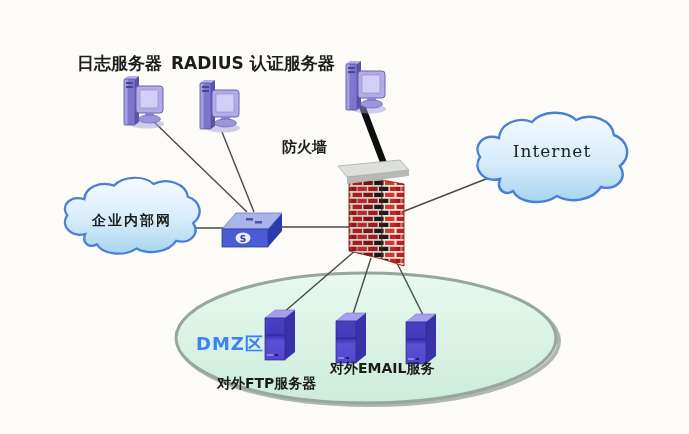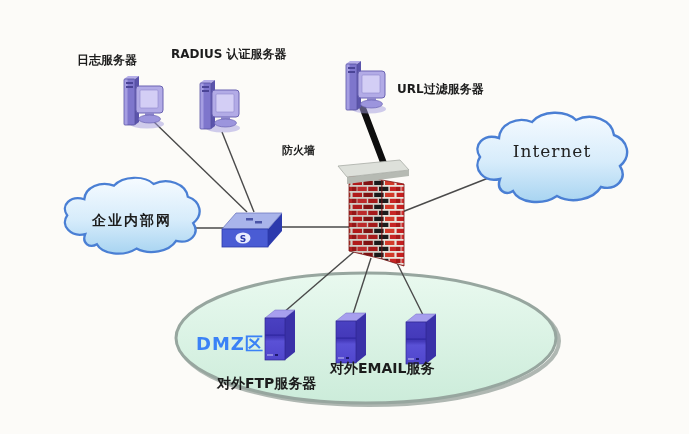--- a/index.html
+++ b/index.html
@@ -3,27 +3,27 @@
 <meta charset="utf-8">
 <style>
   html,body{margin:0;padding:0;background:#ffffff;}
   .stage{
     position:relative;width:689px;height:434px;overflow:hidden;
     background:#fcfbf8;
     font-family:"DejaVu Sans","Liberation Sans",sans-serif;
   }
   .stage svg{position:absolute;left:0;top:0;}
   .lbl{
-    position:absolute;color:#1c1c1c;font-weight:bold;font-size:12px;
+    position:absolute;color:#1c1c1c;font-weight:bold;font-size:17px;
     white-space:nowrap;line-height:1.1;
   }
   .lbl-log{left:77px;top:54px;}
-  .lbl-radius{left:171px;top:48px;}
+  .lbl-radius{left:171px;top:54px;}
   .lbl-url{left:397px;top:83px;}
-  .lbl-firewall{left:282px;top:139px;font-size:11px;margin-top:6px;}
+  .lbl-firewall{left:282px;top:139px;font-size:15px;}
   .lbl-internet{
     left:472px;top:142px;width:160px;text-align:center;
     font-family:"DejaVu Serif","Liberation Serif",serif;
     font-weight:normal;font-size:17px;color:#222;letter-spacing:1px;
   }
   .lbl-intranet{left:60px;top:213px;width:144px;text-align:center;font-size:14px;letter-spacing:2px;}
   .lbl-dmz{left:196px;top:334px;font-size:18px;color:#3b82f6;letter-spacing:1px;}
   .lbl-ftp{left:217px;top:376px;font-size:14px;}
   .lbl-email{left:314px;top:361px;font-size:14px;padding-left:16px;}
   .lbl-web{left:428px;top:360px;font-size:14px;}
@@ -130,20 +130,19 @@
       <polygon points="338,166 400,160 409,170 347,177" fill="#dde0da" stroke="#a8aca6" stroke-width="0.8"></polygon>
     </g>
 
     <use href="#tower" transform="translate(262,307)"></use>
     <use href="#tower" transform="translate(333,310)"></use>
     <use href="#tower" transform="translate(403,311)"></use>
   </svg>
 
   <div class="lbl lbl-log">日志服务器</div>
   <div class="lbl lbl-radius">RADIUS 认证服务器</div>
-  <div class="lbl lbl-url">URL过滤服务器</div>
   <div class="lbl lbl-firewall">防火墙</div>
   <div class="lbl lbl-intranet">企业内部网</div>
   <div class="lbl lbl-internet">Internet</div>
   <div class="lbl lbl-dmz">DMZ区</div>
   <div class="lbl lbl-ftp">对外FTP服务器</div>
   <div class="lbl lbl-email">对外EMAIL服务</div>
 </div>
 
 </body></html>

